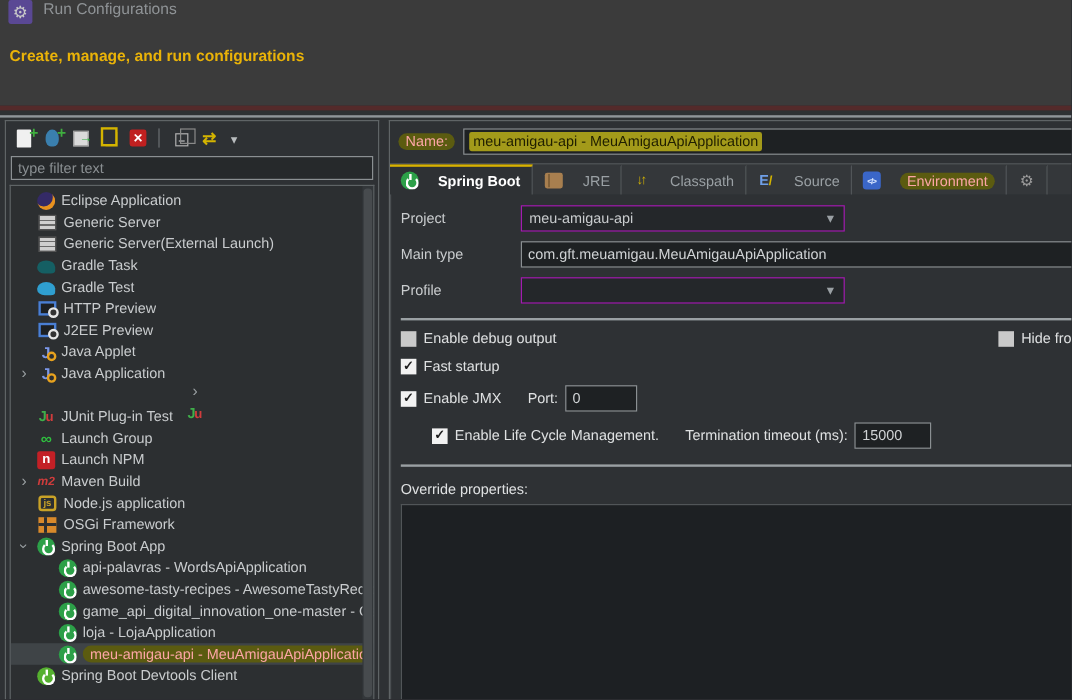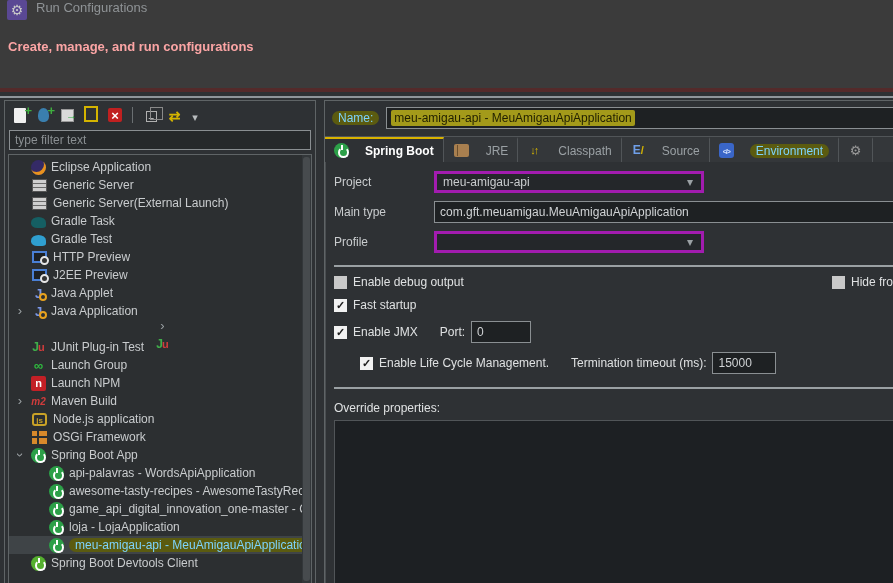--- a/index.html
+++ b/index.html
@@ -6,55 +6,55 @@
   html,body{width:893px;height:583px;overflow:hidden}
   body{font-family:"Liberation Sans",sans-serif;background:#2e3134;color:#c9ccce}
   .stage{position:relative;width:893px;height:583px;overflow:hidden;background:#2e3134}
 
   
   .titlebar{position:absolute;top:0;left:0;right:0;height:30px;background:#3b3b3b;display:flex;gap:9px;padding:0 7px}
   .win-ic{width:20px;height:20px;background:#5a4894;border-radius:2px;display:flex;align-items:center;justify-content:center}
   .win-ic::before{content:"⚙";color:#c9c9c9;font-size:14px;line-height:1}
   .win-title{color:#8f9396;font-size:13px}
   .header{position:absolute;top:30px;left:0;right:0;height:58px;background:#3b3b3b;padding:9px 8px}
-  .subtitle{color:#fca5a5;font-size:13px;font-weight:700}
+  .subtitle{color:#eab308;font-size:13px;font-weight:700}
   .rule-dark{position:absolute;top:88px;left:0;right:0;height:4px;background:#542a2a}
   .rule-light{position:absolute;top:96px;left:0;right:0;height:2px;background:#8f959a}
 
   
   .left{position:absolute;left:4px;top:100px;width:312px;bottom:0;border:1px solid #5f6466;border-bottom:none;background:#2e3134;display:flex;flex-direction:column}
   .tb{height:28px;display:flex;align-items:center;gap:7px;padding:0 7px}
   .tbi{position:relative;width:17px;height:17px;display:inline-block;text-align:center;line-height:17px;cursor:pointer}
   .tbsep{width:1px;height:16px;background:#6a6f72;margin:0 2px}
   .filterwrap{padding:1px 4px 3px 4px}
   .filter{width:100%;height:20px;background:#26292b;border:1px solid #8a8f92;color:#c9ccce;font-size:12px;padding:0 5px;font-family:"Liberation Sans",sans-serif}
   .filter::placeholder{color:#8a8f92}
   .tree{flex:1;margin:1px 3px 0 3px;border:1px solid #5f6466;border-bottom:none;background:#2c2f31;overflow:hidden;position:relative;padding-top:3px}
   .vsb{position:absolute;top:0;right:0;bottom:0;width:9px;background:#33373a}
   .vsb-t{position:absolute;left:1px;right:1px;top:2px;bottom:2px;background:#474b4e;border-radius:3px}
   .trow{height:18px;display:flex;align-items:center;gap:5px;font-size:12px;white-space:nowrap;color:#c9ccce;cursor:default}
   .trow.sel{background:#3f4447}
   .exp{flex:0 0 12px;width:12px;text-align:center;color:#9aa0a3;font-size:13px;line-height:12px}
   .exp.c::before{content:"›";display:inline-block}
   .exp.e::before{content:"›";display:inline-block;transform:rotate(90deg)}
   .tlabel{overflow:hidden}
-  .hl{background:#5b5b10;color:#7dd3fc;border-radius:8px;padding:0 6px}
+  .hl{background:#5b5b10;color:#fca5a5;border-radius:8px;padding:0 6px}
 
   
   .right{position:absolute;left:324px;top:100px;width:579px;bottom:0;border-left:1px solid #5f6466;border-top:1px solid #5f6466;background:#2e3134;display:flex;flex-direction:column}
   .namerow{display:flex;align-items:center;gap:7px;margin:6px 0 0 7px}
   .namefield{flex:1;height:22px;background:#1e2123;border:1px solid #8a8f92;display:flex;align-items:center;padding:0 4px;font-size:12px;overflow:hidden;white-space:nowrap}
   .npill{background:#a39a1a;color:#201f00;border-radius:2px;padding:1px 3px}
   .tabs{display:flex;align-items:stretch;height:26px;margin-top:7px;background:#34373a;border-top:1px solid #515558}
   .tab{display:flex;align-items:center;gap:16px;padding:0 9px;border-right:1px solid #515558;color:#9aa0a4;font-size:12px;border-top:2px solid transparent;white-space:nowrap;cursor:pointer}
   .tab.active{background:#2e3134;color:#fff;font-weight:700;border-top:2px solid #d8b200}
   .tabbody{flex:1;border-left:1px solid #4a4e51;padding:9px 0 0 8px;display:flex;flex-direction:column;overflow:hidden}
   .frow{display:flex;align-items:center;margin-bottom:8px}
   .flabel{flex:0 0 100px;font-size:12px;color:#c9ccce}
-  .combo{height:22px;background:#24272a;border:3px solid #a21caf;display:flex;align-items:center;padding:0 2px 0 6px;font-size:12px;color:#c9ccce}
+  .combo{height:22px;background:#24272a;border:1px solid #a21caf;display:flex;align-items:center;padding:0 2px 0 6px;font-size:12px;color:#c9ccce}
   .combo-val{flex:1;overflow:hidden;white-space:nowrap}
   .combo-btn{width:18px;text-align:center;color:#9aa0a4;cursor:pointer}
   .combo-btn::before{content:"▾"}
   .tfield{height:22px;background:#1e2123;border:1px solid #8a8f92;color:#d0d3d5;font-size:12px;padding:0 5px;font-family:"Liberation Sans",sans-serif}
   .hsep{height:2px;background:#9aa0a3;margin:4px 0 8px 0}
   .crow{display:flex;align-items:center;gap:6px;margin-bottom:9px;font-size:12px}
   .cb{flex:0 0 13px;width:13px;height:13px;background:#c9c9c9;display:inline-flex;align-items:center;justify-content:center;cursor:pointer}
   .cb.checked{background:#f2f2f2}
   .cb.checked::before{content:"✓";color:#1e1e1e;font-size:11px;font-weight:700;line-height:13px}
   .clabel{color:#dfe1e2}

